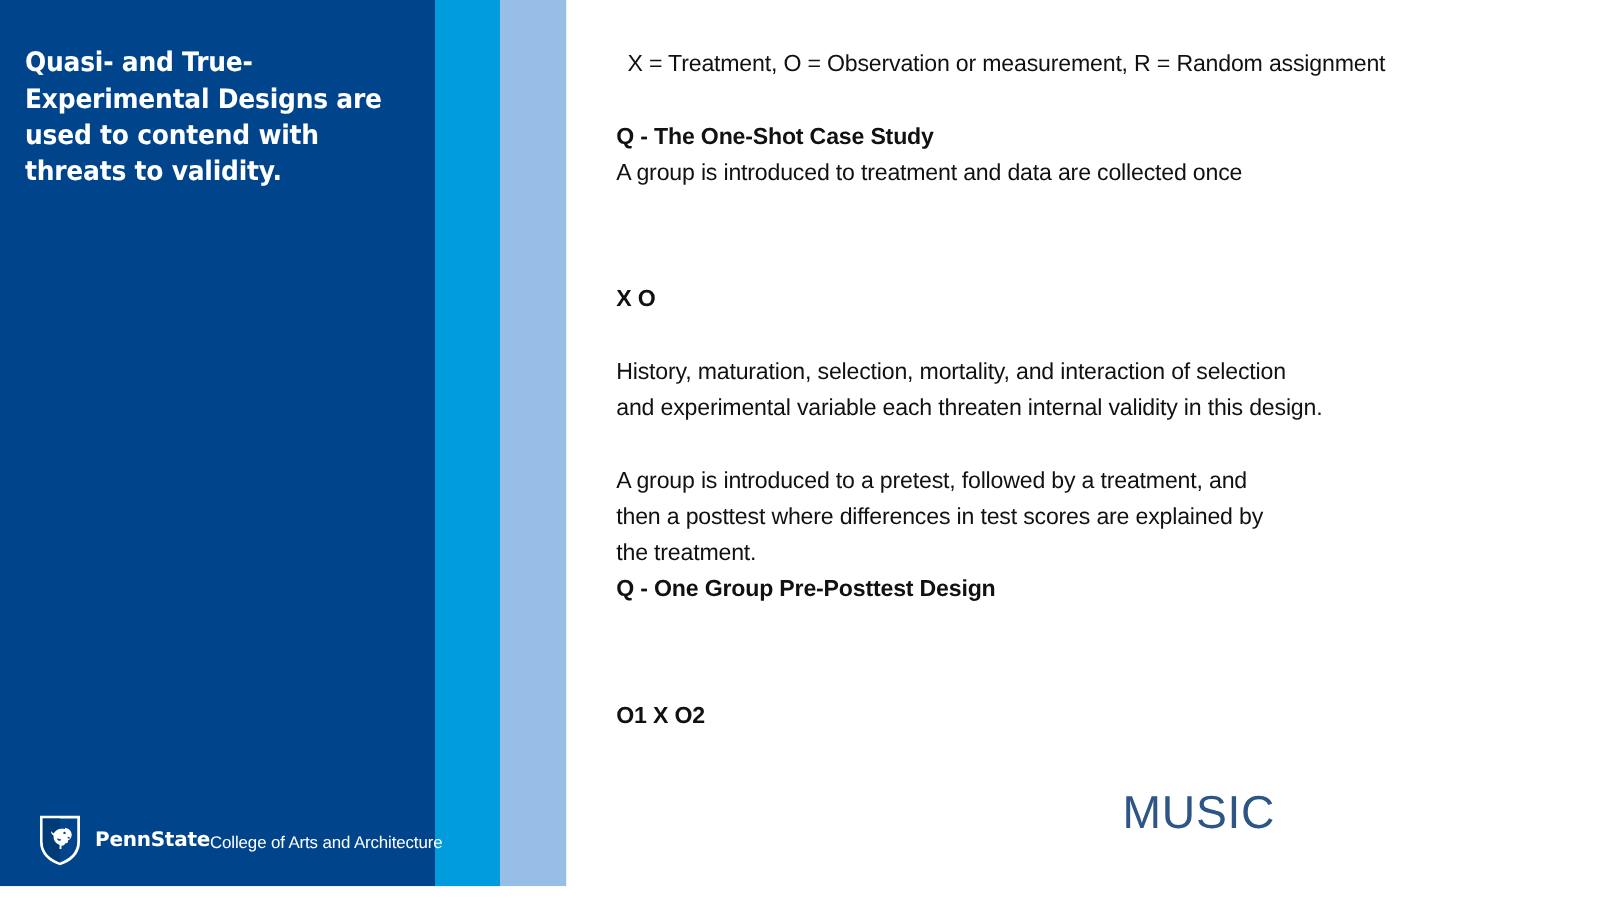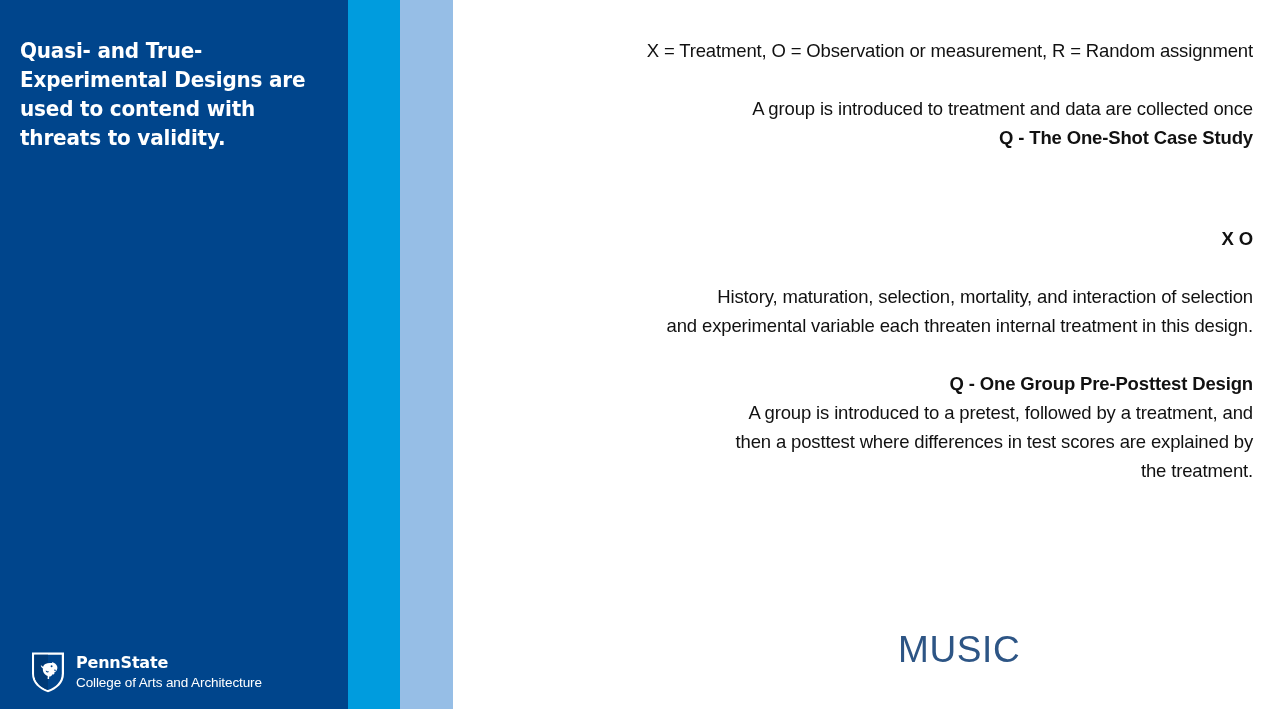--- a/index.html
+++ b/index.html
@@ -74,21 +74,21 @@
     gap: 11px;
   }
   .psu-shield {
     width: 34px;
     height: 42px;
     flex: 0 0 auto;
     display: block;
   }
   .psu-wordmark {
     display: flex;
-    flex-direction: column;
+    flex-direction: row;
     justify-content: center;
     color: #ffffff;
   }
   .psu-name {
     font-family: "DejaVu Sans", sans-serif;
     font-weight: 700;
     font-size: 16px;
     line-height: 18px;
     letter-spacing: -0.2px;
   }
@@ -109,21 +109,20 @@
     top: 36px;
     width: 760px;
     color: #111111;
     font-family: "Liberation Sans", sans-serif;
   }
   .body-line {
     font-size: 18.5px;
     line-height: 29px;
     white-space: pre-line;
     letter-spacing: -0.15px;
-    text-align: right;
   }
   .body-line.indented {
     text-indent: 9px;
   }
   .body-line.heading {
     font-weight: 700;
   }
   .body-line.code {
     font-weight: 700;
     margin-top: 43px;
@@ -188,43 +187,44 @@
       <div class="psu-unit">College of Arts and Architecture</div>
     </div>
   </div>
 
   <div class="body-area">
 
     <div class="body-line indented">X = Treatment, O = Observation or measurement, R = Random assignment</div>
 
     <div class="gap-line"></div>
 
+    <div class="body-line heading">Q - The One-Shot Case Study</div>
+
     <div class="body-line">A group is introduced to treatment and data are collected once</div>
 
-    <div class="body-line heading">Q - The One-Shot Case Study</div>
-
     <div class="gap-line"></div>
 
     <div class="body-line code">X O</div>
 
     <div class="gap-line"></div>
 
     <div class="body-line">History, maturation, selection, mortality, and interaction of selection
-and experimental variable each threaten internal treatment in this design.</div>
-
-    <div class="gap-line"></div>
-
-    <div class="body-line heading">Q - One Group Pre-Posttest Design</div>
+and experimental variable each threaten internal validity in this design.</div>
+
+    <div class="gap-line"></div>
 
     <div class="body-line">A group is introduced to a pretest, followed by a treatment, and
 then a posttest where differences in test scores are explained by
 the treatment.</div>
 
-    <div class="gap-line"></div>
-
+    <div class="body-line heading">Q - One Group Pre-Posttest Design</div>
+
+    <div class="gap-line"></div>
+
+    <div class="body-line code">O1 X O2</div>
 
     <div class="gap-line"></div>
 
 
   </div>
 
   <div class="music-education">
     <span class="me-music">MUSIC</span>
   </div>
 

